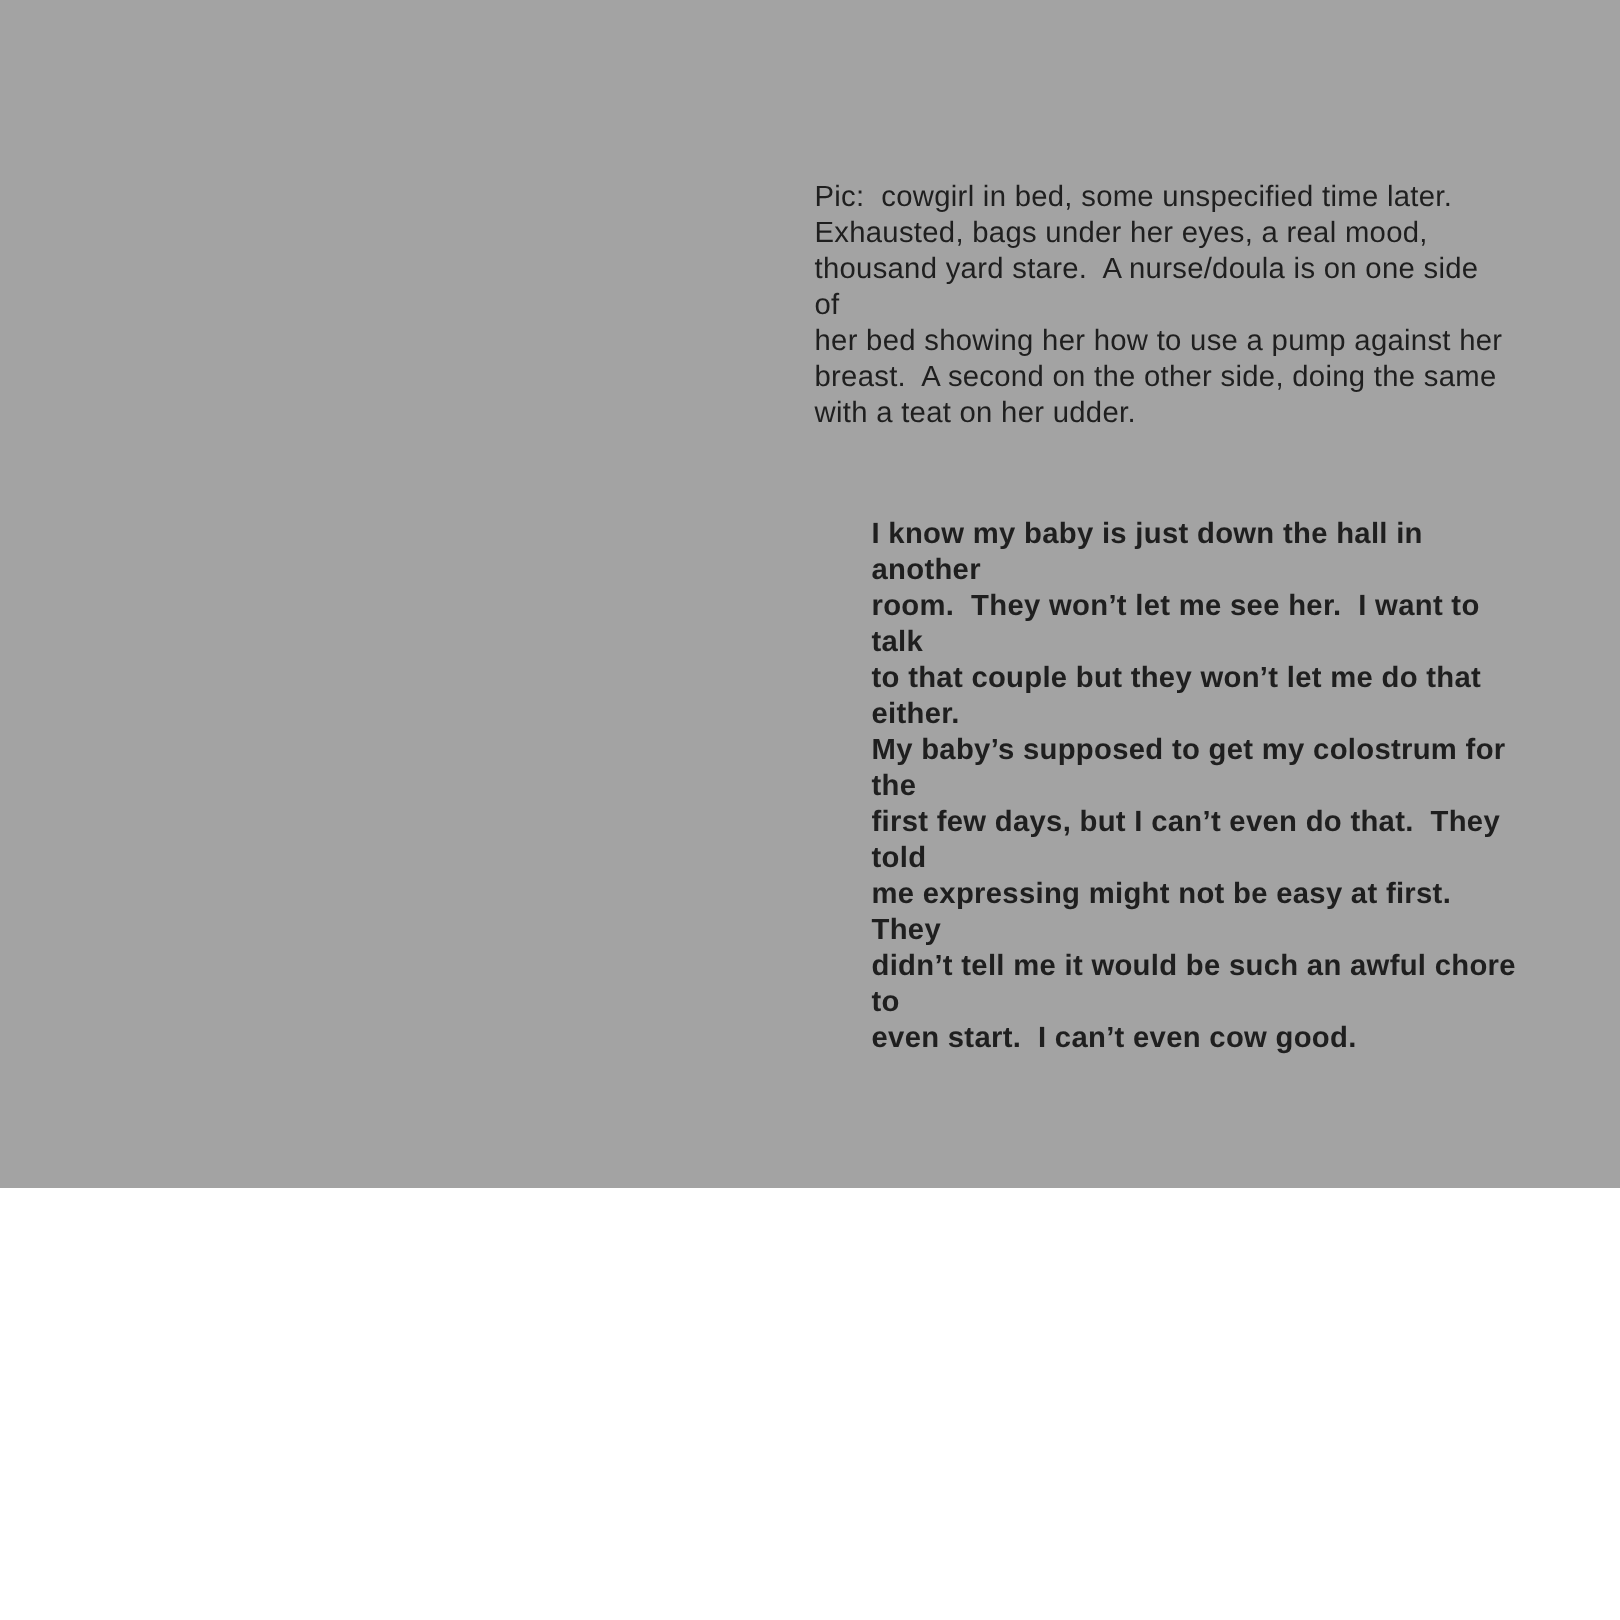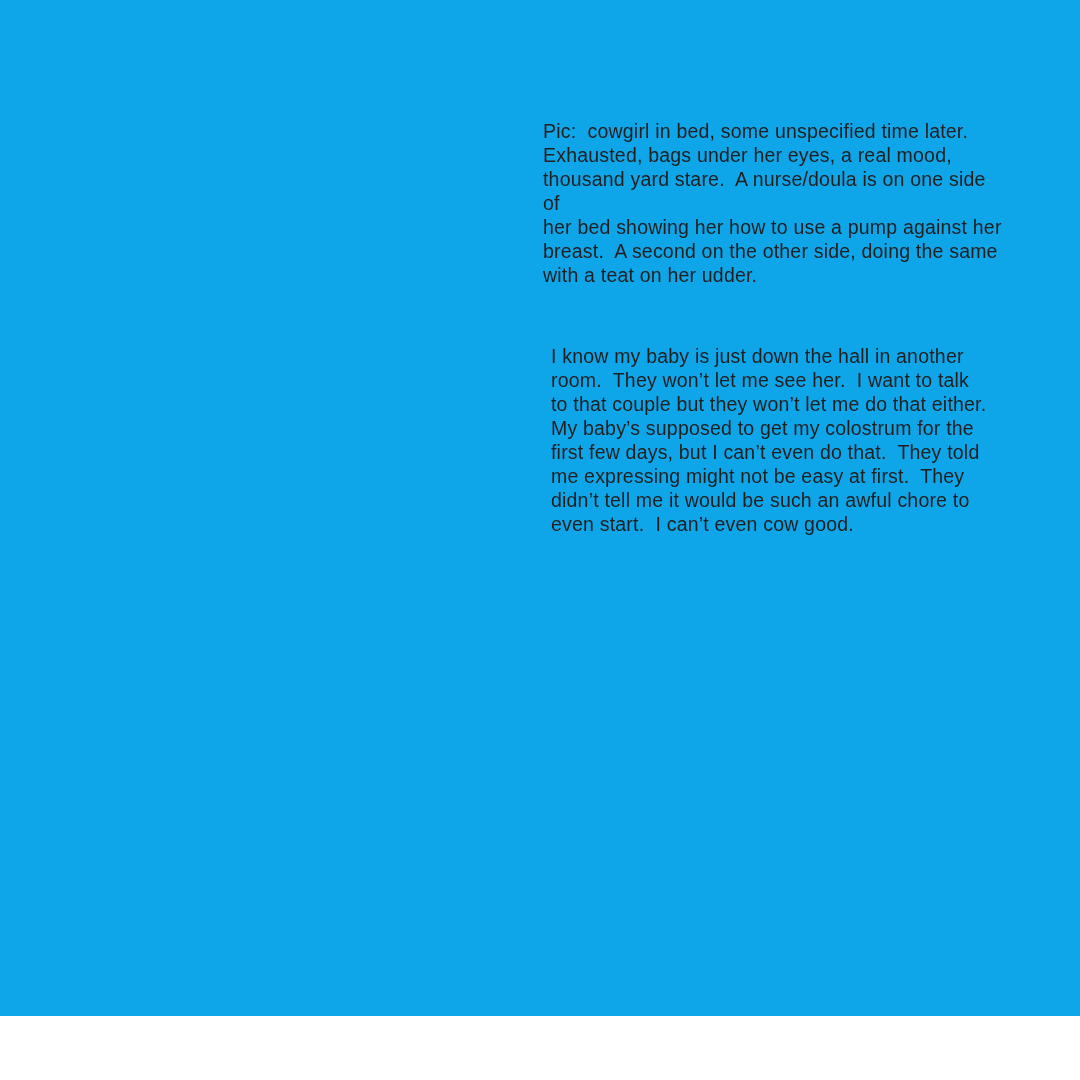--- a/index.html
+++ b/index.html
@@ -3,42 +3,43 @@
 <meta charset="utf-8">
 <style>
   html, body {
     margin: 0;
     padding: 0;
     background: #ffffff;
   }
   .page {
     position: relative;
     width: 1080px;
-    height: 1016px;
-    background: #0ea5e9;
+    height: 792px;
+    background: #a3a3a3;
     overflow: hidden;
     font-family: "Liberation Sans", sans-serif;
   }
   .textblock {
     position: absolute;
     white-space: pre-wrap;
     color: #1f1f1f;
     font-size: 19.5px;
     line-height: 24px;
     letter-spacing: 0.2px;
   }
   .textblock.scene {
     left: 543px;
     top: 119px;
     width: 460px;
   }
   .textblock.dialogue {
-    left: 551px;
+    left: 581px;
     top: 344px;
     width: 440px;
+    font-weight: bold;
   }
 </style>
 </head>
 <body>
 
 <div class="page">
   <div class="textblock scene">Pic:  cowgirl in bed, some unspecified time later.
 Exhausted, bags under her eyes, a real mood,
 thousand yard stare.  A nurse/doula is on one side of
 her bed showing her how to use a pump against her

